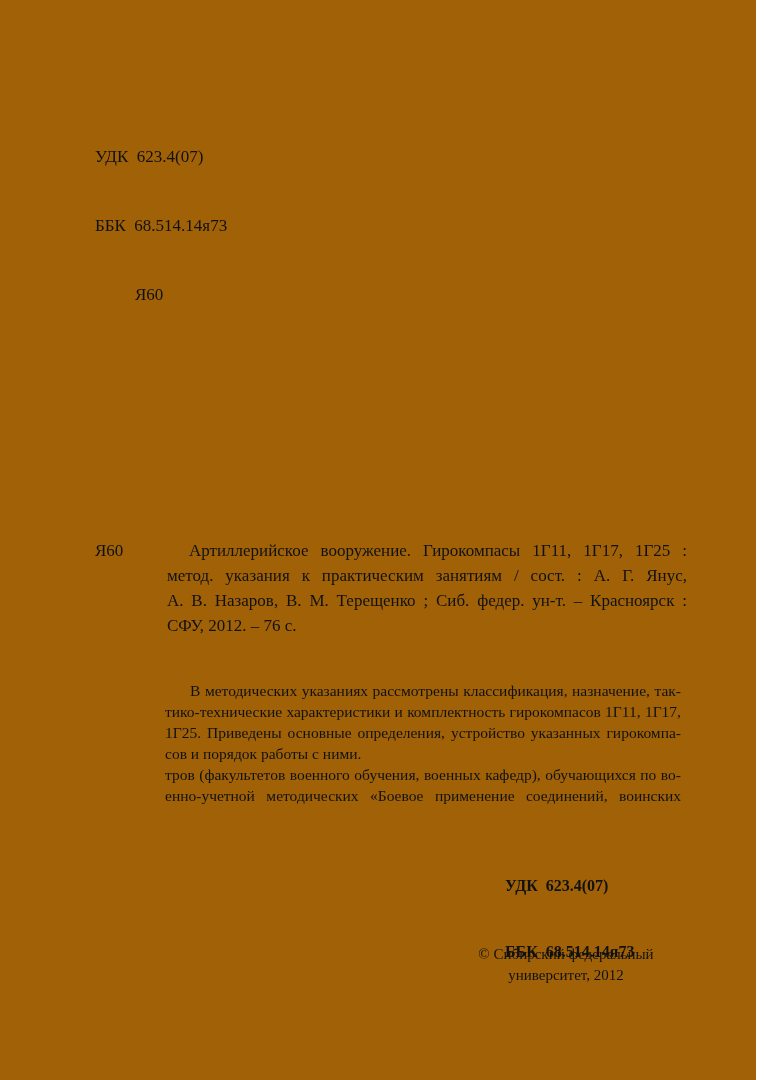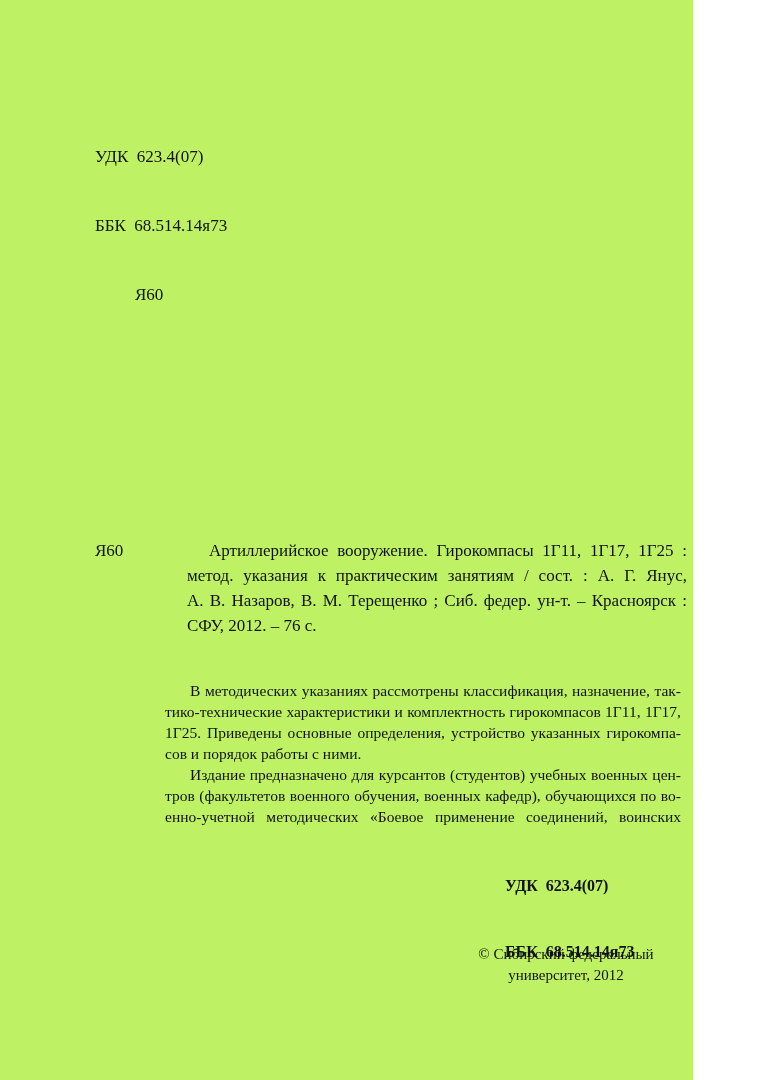--- a/index.html
+++ b/index.html
@@ -2,23 +2,23 @@
 <html><head>
 <meta charset="utf-8">
 <style>
   html, body {
     margin: 0;
     padding: 0;
     background: #ffffff;
   }
   .page {
     position: relative;
-    width: 693px;
+    width: 756px;
     height: 1080px;
-    background: #bef264;
+    background: #a16207;
     color: #111111;
     font-family: "Liberation Serif", "DejaVu Serif", serif;
     overflow: hidden;
   }
   
   .top-codes {
     position: absolute;
     left: 95px;
     top: 99px;
     font-size: 17px;
@@ -37,21 +37,21 @@
     font-size: 17px;
     line-height: 25px;
   }
   .biblio-code {
     position: absolute;
     left: 0;
     top: 0;
     white-space: pre;
   }
   .biblio-text {
-    margin-left: 92px;
+    margin-left: 72px;
   }
   .jline {
     text-align: justify;
     text-align-last: justify;
   }
   .lline {
     text-align: left;
   }
   .first-indent {
     padding-left: 22px;
@@ -111,21 +111,20 @@
   </div>
 
   <div class="annotation">
     <div>
       <div class="jline first-indent">В методических указаниях рассмотрены классификация, назначение, так-</div>
       <div class="jline">тико-технические характеристики и комплектность гирокомпасов 1Г11, 1Г17,</div>
       <div class="jline">1Г25. Приведены основные определения, устройство указанных гирокомпа-</div>
       <div class="lline">сов и порядок работы с ними.</div>
     </div>
     <div>
-      <div class="jline first-indent">Издание предназначено для курсантов (студентов) учебных военных цен-</div>
       <div class="jline">тров (факультетов военного обучения, военных кафедр), обучающихся по во-</div>
       <div class="jline">енно-учетной методических «Боевое применение соединений, воинских</div>
     </div>
   </div>
 
   <div class="bottom-codes">
     <div>УДК  623.4(07)</div>
     <div>ББК  68.514.14я73</div>
   </div>
 

